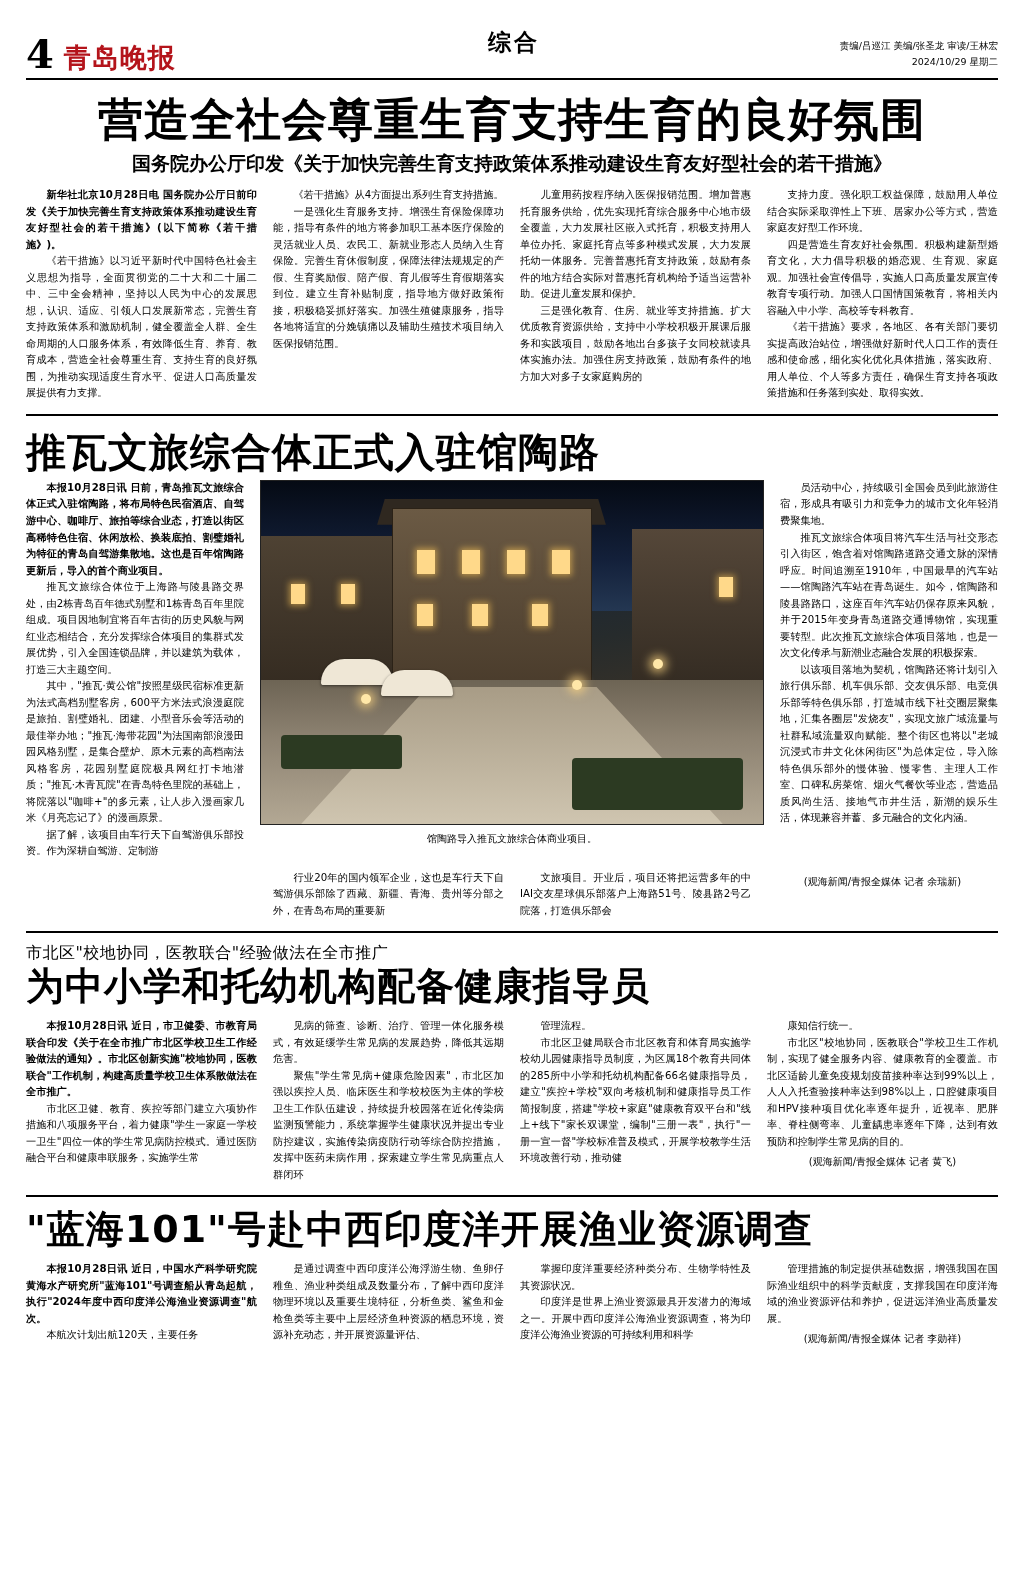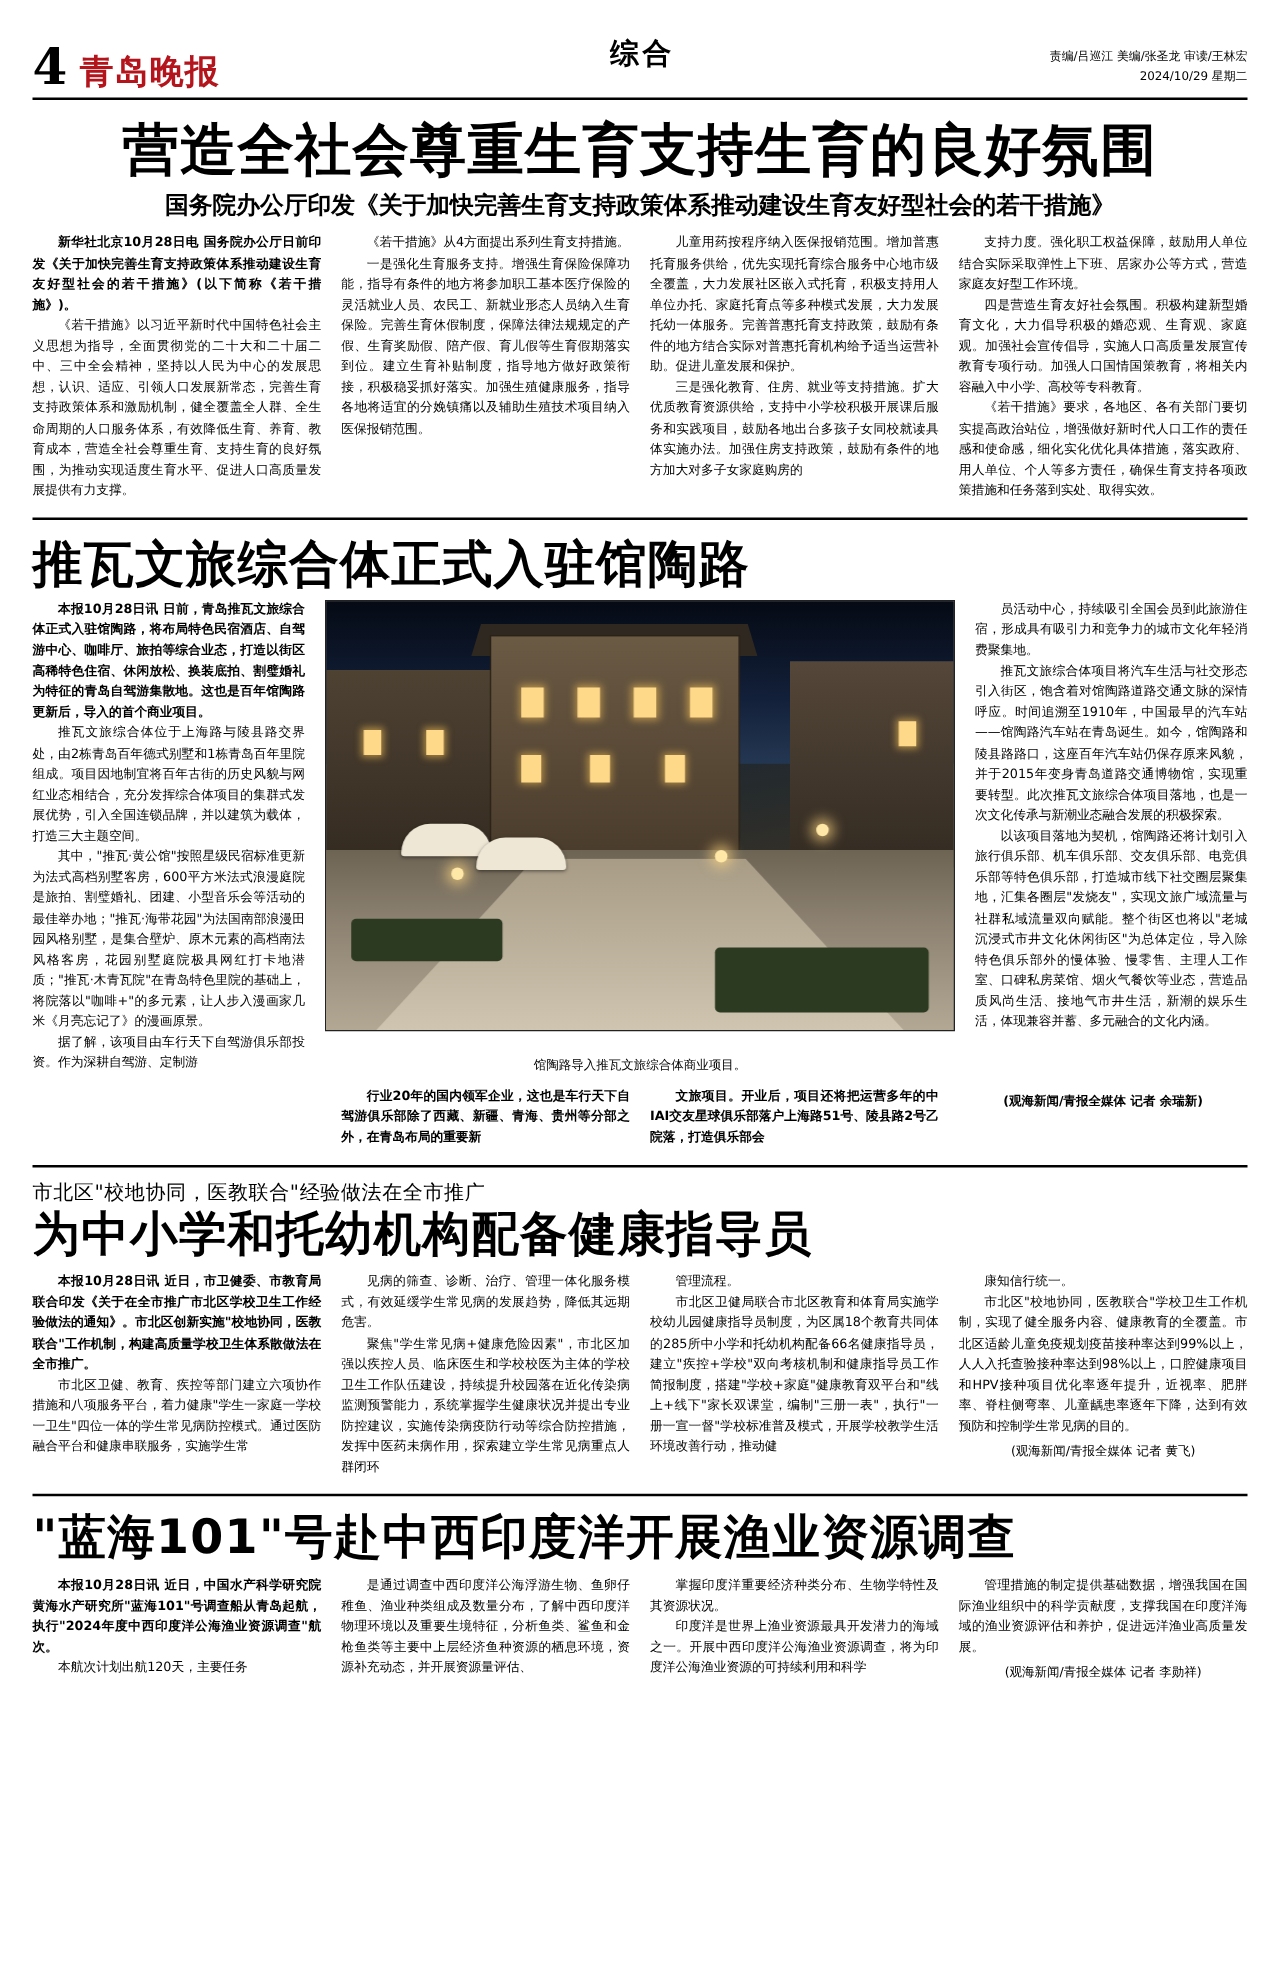--- a/index.html
+++ b/index.html
@@ -144,32 +144,31 @@
     background: linear-gradient(180deg,#a89c86,#cfc5b0);
     clip-path: polygon(30% 0%, 70% 0%, 100% 100%, 0% 100%); }
   .ph-hedge { position:absolute; background:#2c3a22; border-radius:4px; }
   .ph-umb { position:absolute; width:72px; height:26px; background:#efe7d6;
     border-radius: 36px 36px 4px 4px; box-shadow:0 1px 3px rgba(0,0,0,.5); }
   .ph-glow { position:absolute; width:10px; height:10px; border-radius:50%;
     background:#ffe7a8; box-shadow:0 0 10px 4px rgba(255,215,130,.7); }
   .caption {
     text-align: center;
     font-size: 10px;
-    margin-top: 20px;
+    margin-top: 6px;
     line-height: 1.5;
   }
   .a2-bottom {
     display: grid;
     grid-template-columns: repeat(4, 1fr);
     column-gap: 16px;
     font-size: 10.2px;
     line-height: 1.62;
     text-align: justify;
     margin-top: 10px;
-    font-weight: bold;
   }
   .a2-bottom p { margin: 0; text-indent: 2em; }
   .byline { text-align: center; font-size: 10px; margin-top: 4px; }
 
   
   .kicker {
     font-size: 16px;
     font-family: "DejaVu Serif", "Liberation Serif", serif;
     margin: 10px 0 2px 0;
     letter-spacing: 0.5px;

